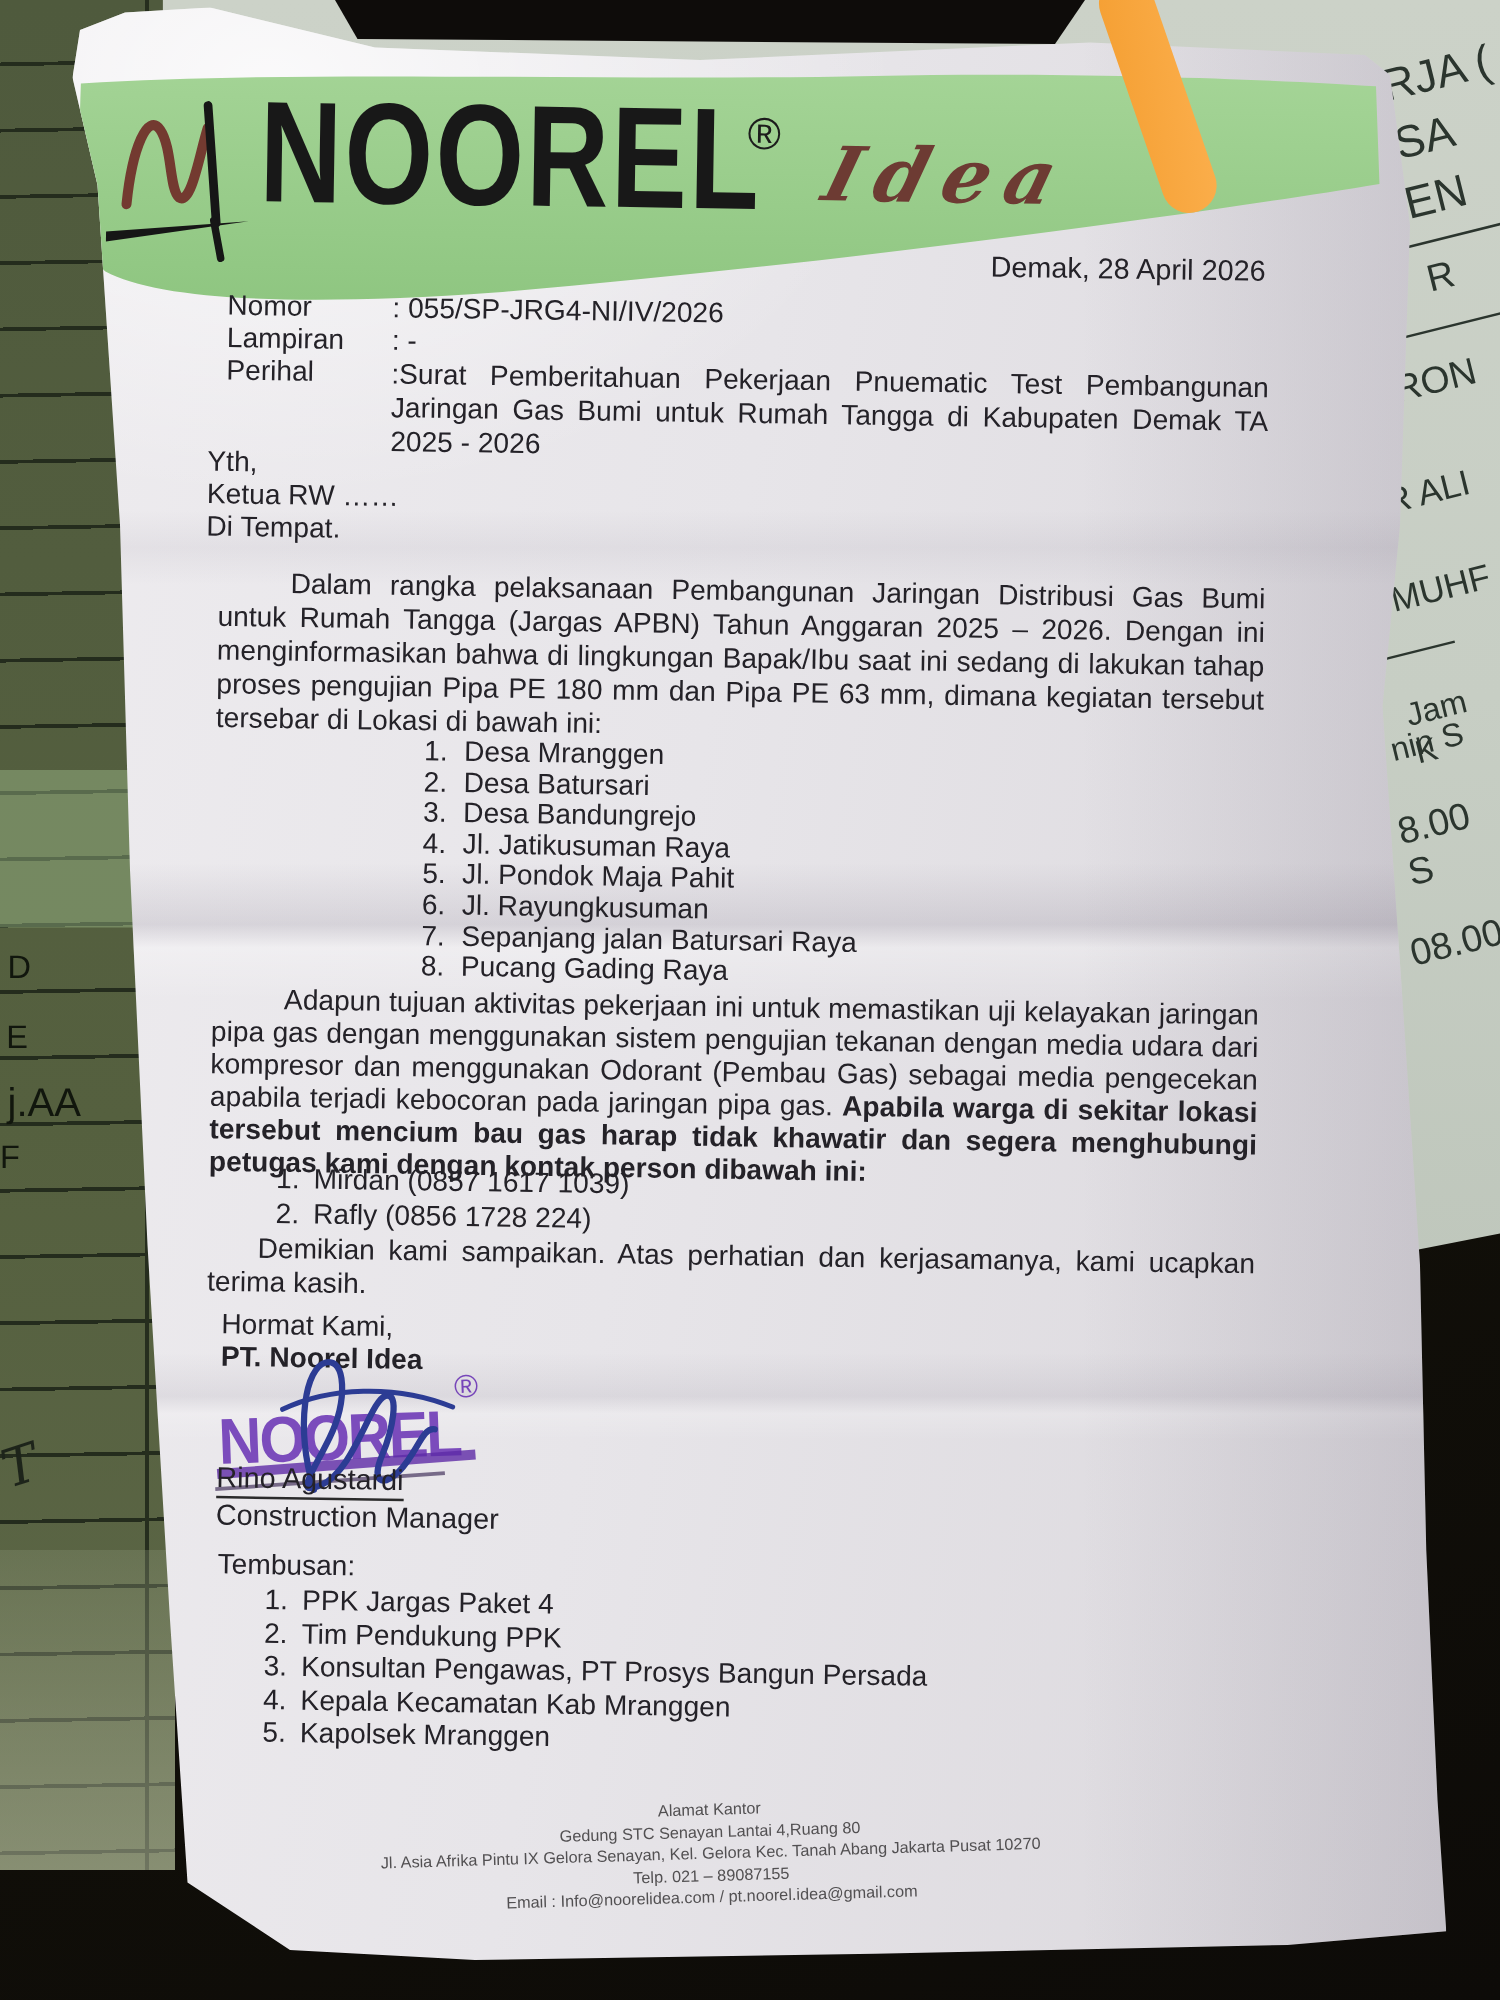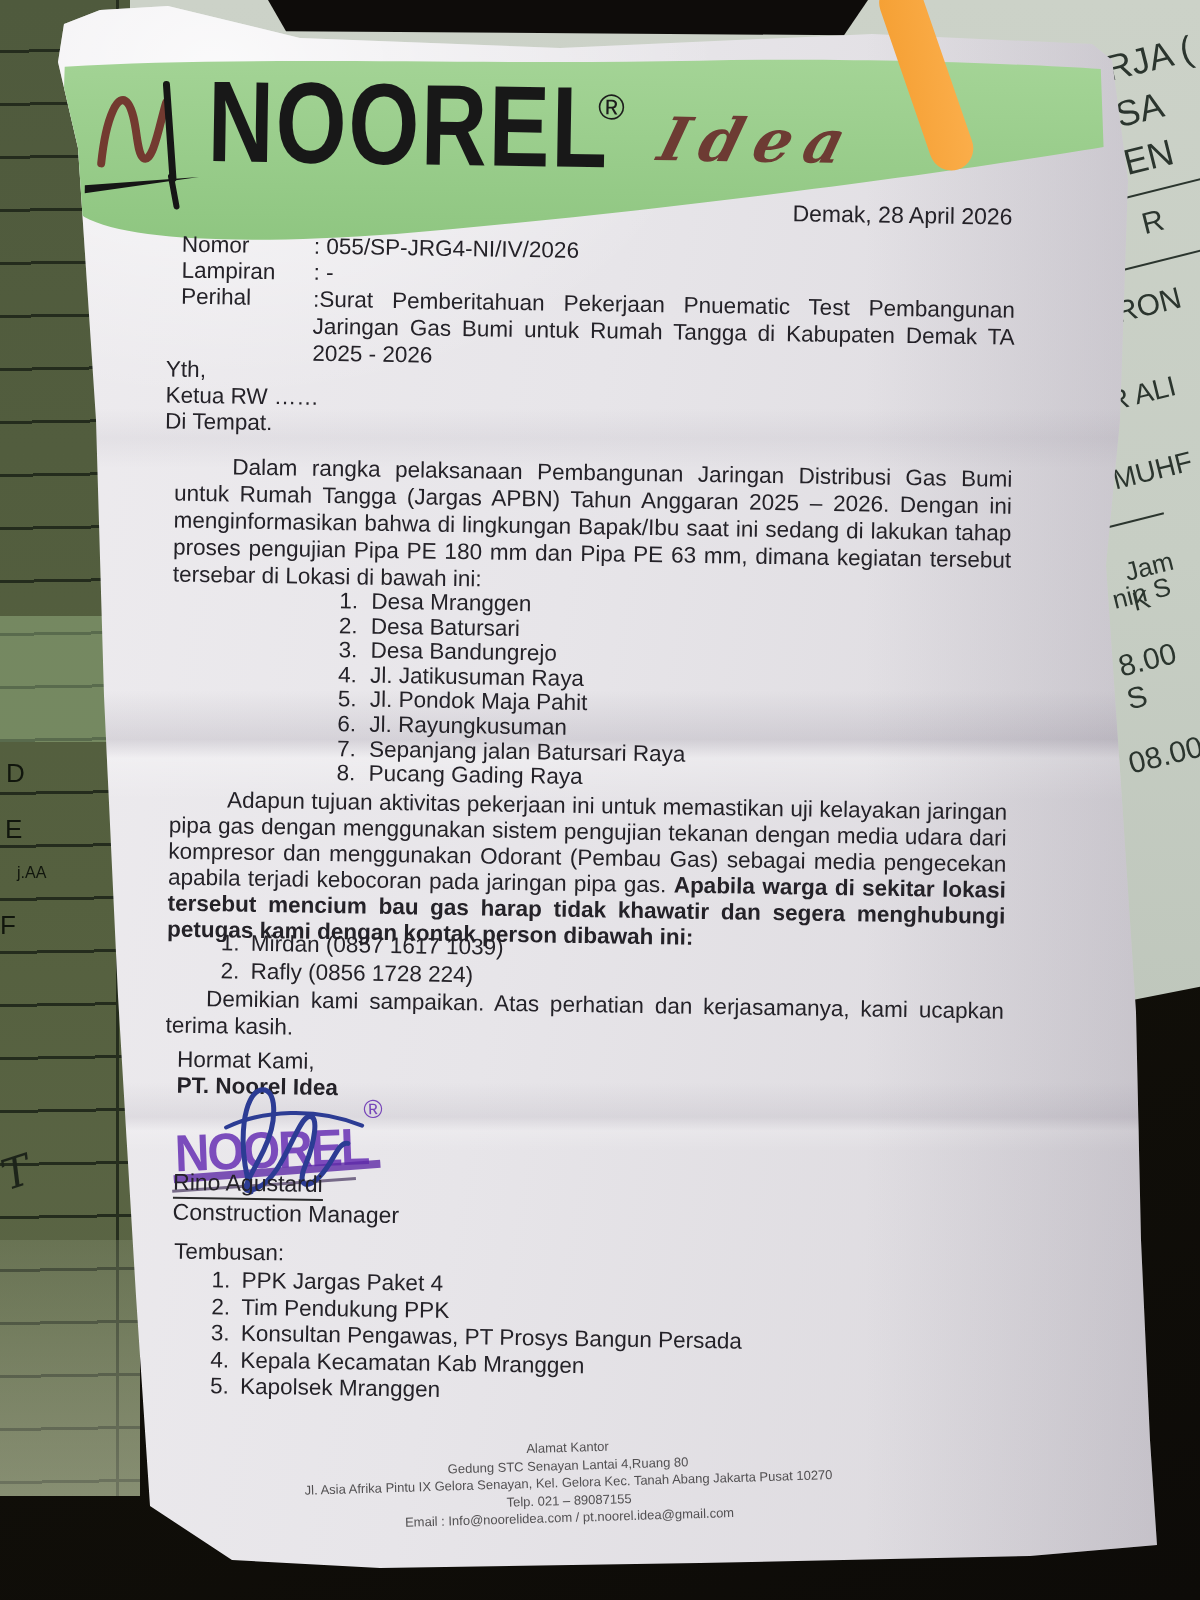--- a/index.html
+++ b/index.html
@@ -12,21 +12,21 @@
     background:
       linear-gradient(90deg, rgba(0,0,0,0) 0 116px, #262e1e 116px 119px, rgba(0,0,0,0) 119px),
       repeating-linear-gradient(179deg, rgba(0,0,0,0) 0 50px, #242c1d 50px 53px),
       linear-gradient(180deg,#4f5a3d 0%,#55603f 60%,#5d6747 100%);}
   .ledger-light{position:absolute;left:0;top:616px;width:140px;height:126px;background:rgba(165,195,145,.42);}
   .ledger-fade{position:absolute;left:0;top:1240px;width:140px;height:256px;
     background:linear-gradient(180deg,rgba(140,150,120,.30),rgba(170,175,150,.55));}
   .lf{position:absolute;color:#11160d;font-size:26px;}
   .lf0{left:6px;top:758px;}
   .lf1{left:5px;top:814px;}
-  .lf2{left:17px;top:864px;font-size:16px;}
+  .lf2{left:6px;top:864px;font-size:32px;}
   .lf3{left:0px;top:910px;}
   .lf4{left:2px;top:1148px;font-size:42px;font-family:"DejaVu Serif",serif;font-style:italic;transform:rotate(-18deg);color:#1d241a;}
 
   
   .backpaper{position:absolute;left:130px;top:0;width:1070px;height:1012px;
     background:linear-gradient(180deg,#ccd2c8 0%,#c7cec4 55%,#bfc7bc 100%);
     clip-path:polygon(0 0,100% 0,100% 97.5%,88% 100%,0 100%);}
   .rf{position:absolute;color:#2b352e;transform:rotate(-14deg);}
   .rf0{left:975px;top:38px;font-size:36px;}
   .rf1{left:962px;top:92px;font-size:36px;}

